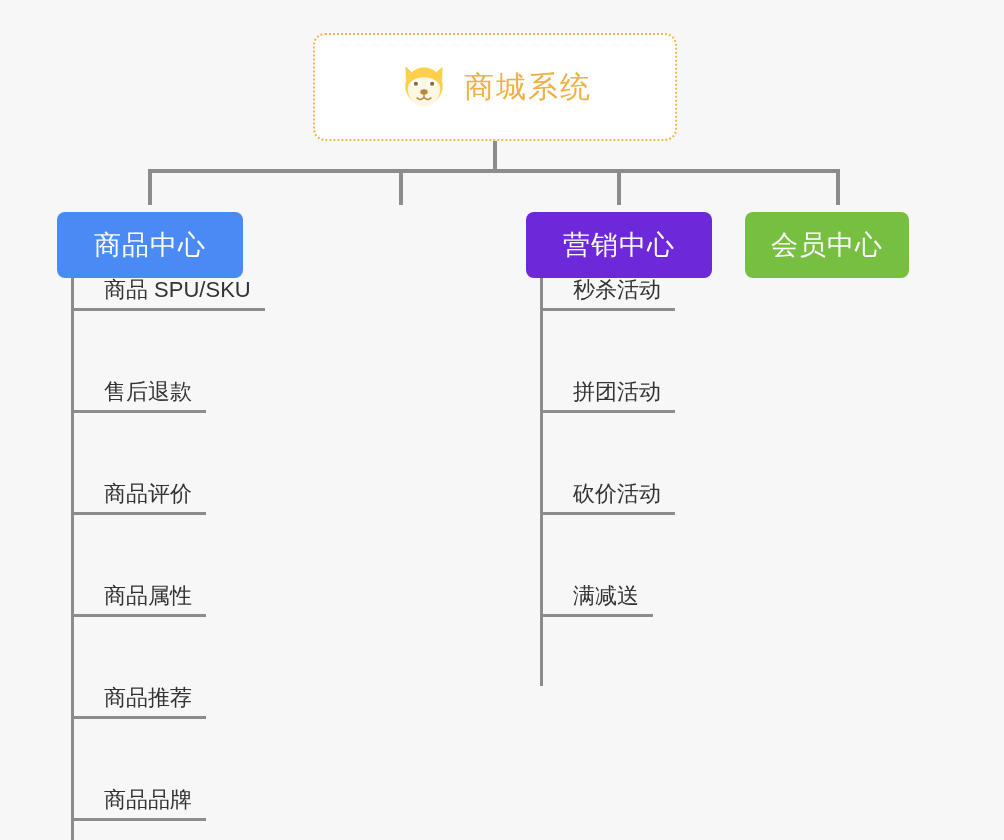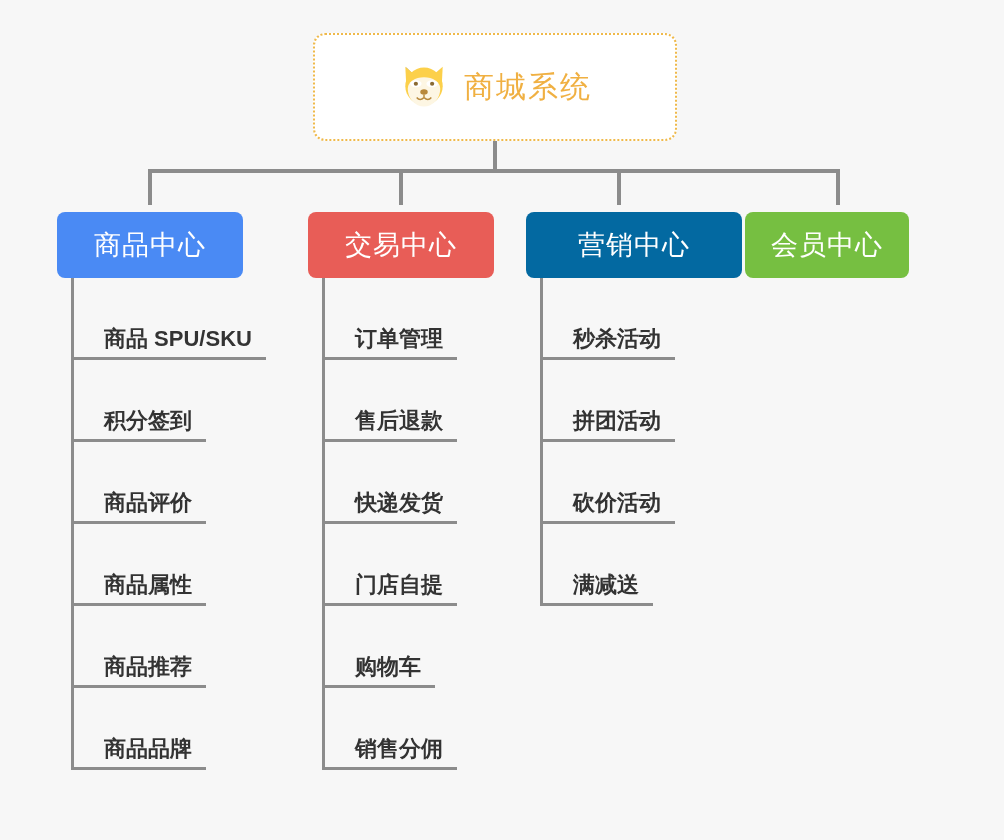--- a/index.html
+++ b/index.html
@@ -94,37 +94,36 @@
     display: flex;
     align-items: center;
     justify-content: center;
     color: #ffffff;
     font-size: 27px;
     letter-spacing: 1px;
     box-sizing: border-box;
   }
   .col-1 .cat-header { width: 186px; background: #4a8af4; }
   .col-2 .cat-header { width: 186px; background: #e85d57; }
-  .col-3 .cat-header { width: 216px; background: #0369a1; }
+  .col-3 .cat-header { width: 186px; background: #6d28d9; }
   .col-4 .cat-header { width: 164px; background: #76bf41; }
 
   
   .branch {
     position: relative;
     margin-left: 14px;
     padding-left: 0;
     border-left: 3px solid #8c8c8c;
   }
   .leaf {
     position: relative;
-    height: 82px;
+    height: 102px;
     box-sizing: border-box;
     display: flex;
-    align-items: flex-end;
-    font-weight: bold;
+    align-items: flex-start;
   }
   .leaf-label {
     display: inline-block;
     font-size: 22px;
     color: #333333;
     white-space: nowrap;
     padding: 0 14px 6px 30px;
     border-bottom: 3px solid #8c8c8c;
     line-height: 1.1;
   }
@@ -162,62 +161,37 @@
 
   <div class="column col-1">
     <div class="cat-header">
       <span>商品中心</span>
     </div>
     <div class="branch">
       <div class="leaf">
           <span class="leaf-label">商品 SPU/SKU</span>
         </div>
       <div class="leaf">
-          <span class="leaf-label">积分签到</span>
+          <span class="leaf-label">售后退款</span>
         </div>
       <div class="leaf">
           <span class="leaf-label">商品评价</span>
         </div>
       <div class="leaf">
           <span class="leaf-label">商品属性</span>
         </div>
       <div class="leaf">
           <span class="leaf-label">商品推荐</span>
         </div>
       <div class="leaf">
           <span class="leaf-label">商品品牌</span>
         </div>
     </div>
   </div>
 
-  <div class="column col-2">
-    <div class="cat-header">
-      <span>交易中心</span>
-    </div>
-    <div class="branch">
-      <div class="leaf">
-          <span class="leaf-label">订单管理</span>
-        </div>
-      <div class="leaf">
-          <span class="leaf-label">售后退款</span>
-        </div>
-      <div class="leaf">
-          <span class="leaf-label">快递发货</span>
-        </div>
-      <div class="leaf">
-          <span class="leaf-label">门店自提</span>
-        </div>
-      <div class="leaf">
-          <span class="leaf-label">购物车</span>
-        </div>
-      <div class="leaf">
-          <span class="leaf-label">销售分佣</span>
-        </div>
-    </div>
-  </div>
 
   <div class="column col-3">
     <div class="cat-header">
       <span>营销中心</span>
     </div>
     <div class="branch">
       <div class="leaf">
           <span class="leaf-label">秒杀活动</span>
         </div>
       <div class="leaf">

